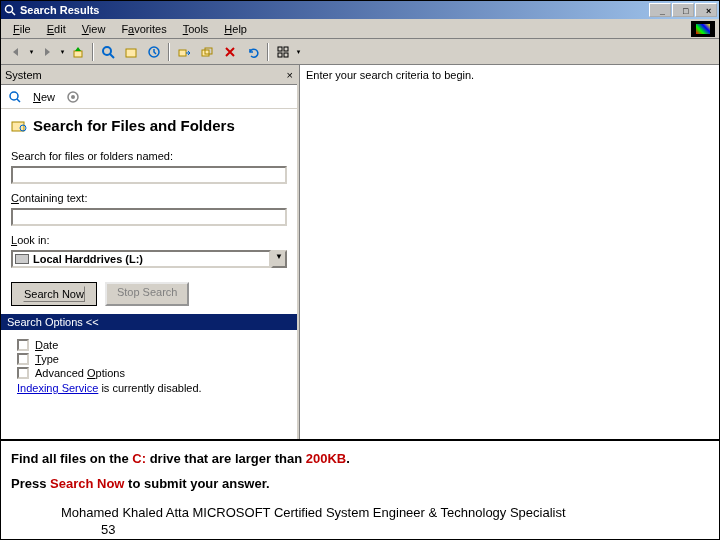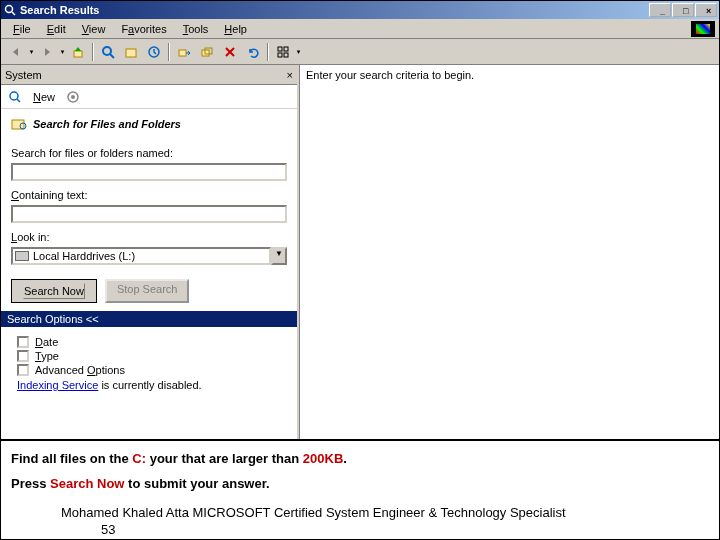--- a/index.html
+++ b/index.html
@@ -31,26 +31,26 @@
   .panel-header .txt { flex: 1; }
   .panel-header .x { cursor: pointer; font-family: Arial; }
   
   .panel-row2 { height: 24px; display: flex; align-items: center; padding: 0 6px; gap: 10px; background: #fff; border-bottom: 1px solid #d4d0c8; }
   .panel-row2 .ic { width: 16px; height: 16px; display: inline-flex; align-items: center; justify-content: center; }
   .panel-row2 u { text-decoration: underline; }
   
   .search-form { flex: 1; background: #fff; padding: 6px 10px; display: flex; flex-direction: column; gap: 4px; overflow: hidden; }
   .form-title-row { display: flex; align-items: center; gap: 4px; margin: 2px 0 8px; }
   .form-title-row .ic { width: 18px; height: 14px; }
-  .form-title-row .t { font-weight: bold; font-size: 11px; font-style: italic; }
+  .form-title-row .t { font-weight: bold; font-size: 15px; }
   
   .field-label { font-size: 11px; margin-top: 4px; }
   .field-input { width: 100%; height: 18px; border: 2px inset #d4d0c8; background: #fff; font-size: 11px; padding: 0 2px; }
   .combo { display: flex; }
-  .combo .field-input { flex: 1; display: flex; align-items: center; gap: 4px; }
+  .combo .field-input { flex: 1; display: flex; align-items: center; gap: 4px; font-weight: bold; }
   .combo .drop { width: 16px; border: 2px outset #d4d0c8; background: #d4d0c8; text-align: center; font-size: 8px; cursor: pointer; }
   .disk-ic { width: 14px; height: 10px; background: #ccc; border: 1px solid #666; display: inline-block; }
 
   .btn-row { display: flex; gap: 8px; margin: 10px 0 4px; }
   .btn { padding: 2px 10px; border: 2px outset #d4d0c8; background: #d4d0c8; cursor: pointer; font-size: 11px; }
   .btn.disabled { color: #808080; border: 2px outset #e8e8e8; cursor: default; }
   .btn.primary { border: 1px solid #000; padding: 3px 11px; }
   .btn.primary .inner { border: 1px outset #d4d0c8; padding: 1px 0; display: block; }
 
   .options-hdr { background: #08216b; color: #fff; padding: 2px 6px; margin: 0 -10px; font-size: 11px; cursor: pointer; }
@@ -243,21 +243,21 @@
       </div>
     </div>
 
     <div class="right-panel">
       <span>Enter your search criteria to begin.</span>
     </div>
   </div>
 
   <div class="instruction-area">
     <div class="instruction-line1">
-      <span>Find all files on the </span><span class="kw">C:</span><span> your that are larger than </span><span class="kw">200KB</span><span>.</span>
+      <span>Find all files on the </span><span class="kw">C:</span><span> drive that are larger than </span><span class="kw">200KB</span><span>.</span>
     </div>
     <div class="instruction-line2">
       <span>Press </span><span class="kw">Search Now</span><span> to submit your answer.</span>
     </div>
   </div>
 
   <div class="footer">
     <div>Mohamed Khaled Atta MICROSOFT Certified System Engineer &amp; Technology Specialist</div>
     <div style="padding-left:40px;">53</div>
   </div>

